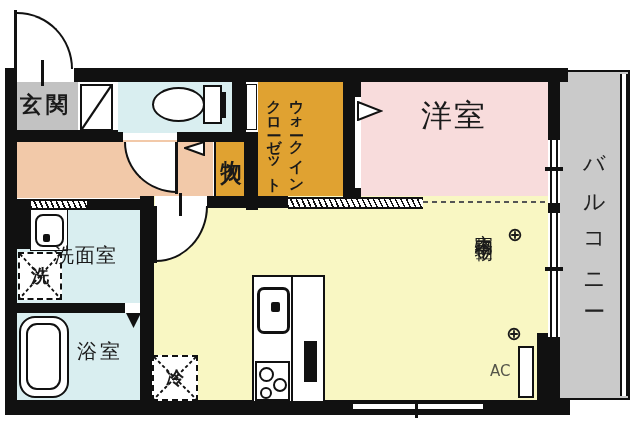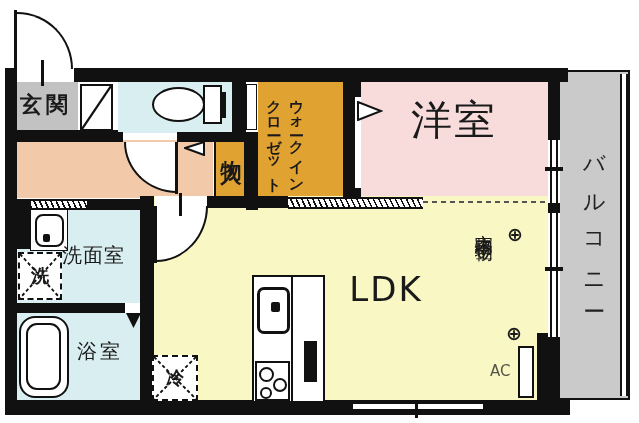--- a/index.html
+++ b/index.html
@@ -156,28 +156,27 @@
   <div class="lbl" style="left:490px;top:363px;font-size:15px;color:#55554a;">AC</div>
 
   <div class="lbl" style="left:20px;top:93px;font-size:22px;letter-spacing:4px;font-weight:bold;">玄関</div>
 
   <div style="left:262px;top:89px;width:46px;height:118px;display:flex;flex-direction:row-reverse;justify-content:center;gap:6px;">
     <span class="lbl vtxt" style="position:static;font-size:15px;font-weight:600;letter-spacing:2px;">ウォークイン</span>
     <span class="lbl vtxt" style="position:static;font-size:15px;font-weight:600;letter-spacing:2px;">クローゼット</span>
   </div>
 
   <div class="ctr" style="left:375px;top:98px;width:158px;">
-    <span class="lbl" style="position:static;font-size:41px;letter-spacing:2px;">洋室</span>
+    <span class="lbl" style="position:static;font-size:31px;letter-spacing:2px;">洋室</span>
   </div>
 
-  <div class="lbl" style="left:62px;top:244px;font-size:20px;letter-spacing:1px;">洗面室</div>
+  <div class="lbl" style="left:54px;top:244px;font-size:20px;letter-spacing:1px;">洗面室</div>
   <div class="lbl" style="left:77px;top:340px;font-size:20px;letter-spacing:3px;">浴室</div>
 
   <div class="ctr" style="left:322px;top:271px;width:128px;">
-    <span class="lbl" style="position:static;font-size:34px;letter-spacing:2px;">LDK</span>
   </div>
 
   <div class="lbl vtxt" style="left:582px;top:139px;font-size:22px;letter-spacing:15px;color:#222;">バルコニー</div>
 
   <div class="lbl vtxt" style="left:474px;top:220px;font-size:18px;letter-spacing:2px;">室内物干金物</div>
   <div class="lbl" style="left:507px;top:224px;font-size:19px;font-weight:700;">⊕</div>
   <div class="lbl" style="left:506px;top:323px;font-size:19px;font-weight:700;">⊕</div>
 
 </div>
 

